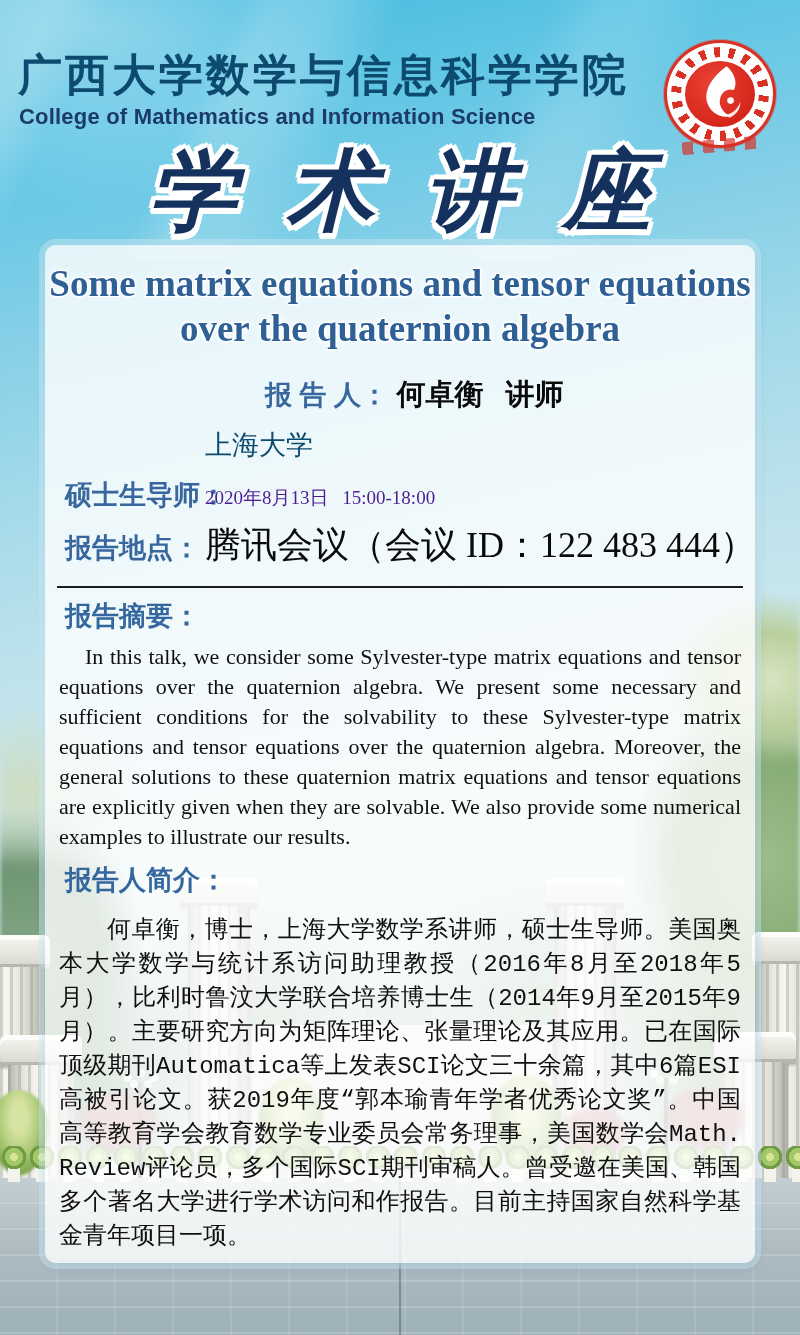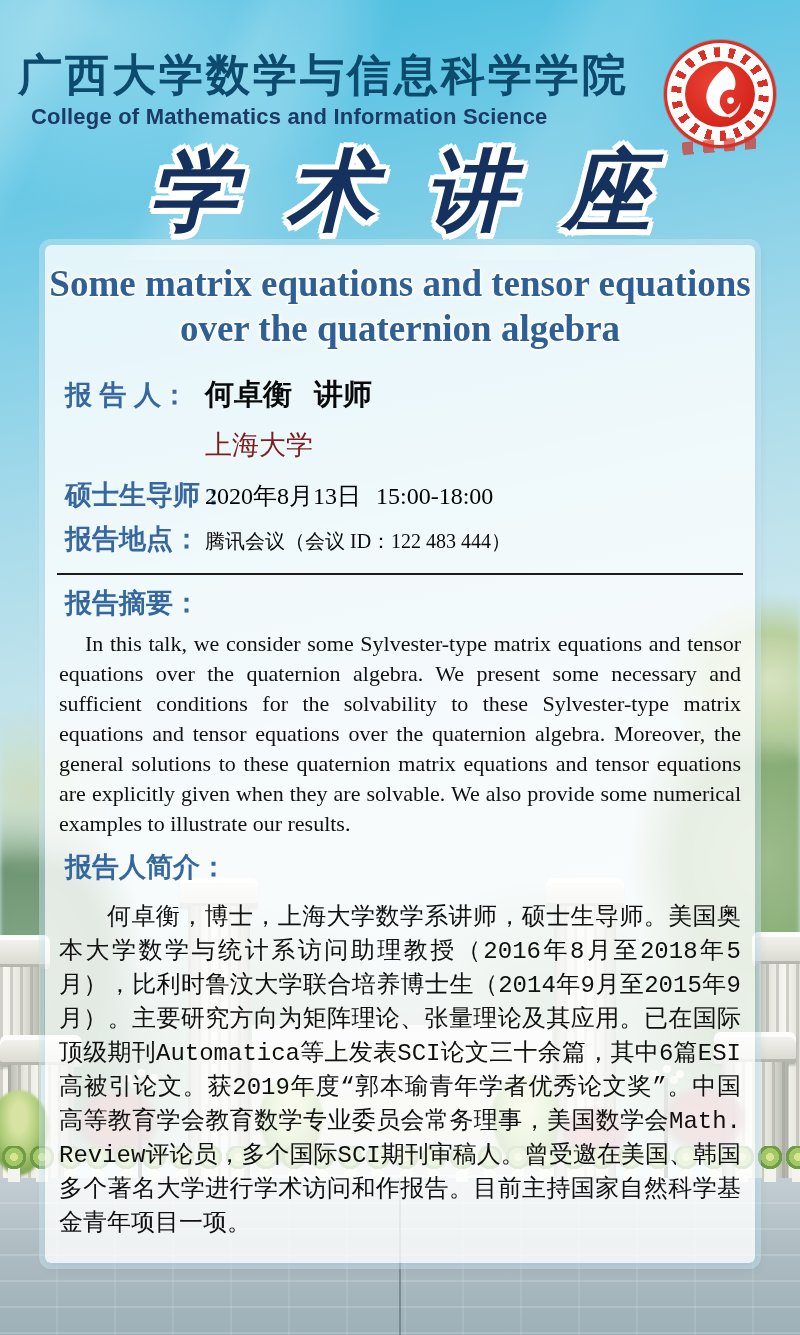--- a/index.html
+++ b/index.html
@@ -73,21 +73,21 @@
       linear-gradient(#c3ced3 0%, #aebcc2 45%, #9db0b8 100%);
   }
   .ground::before{content:""; position:absolute; left:399px; top:0; width:2px; height:100%; background:rgba(88,104,112,.55);}
   
   .college-cn{
     position:absolute; left:18px; top:46px; z-index:6;
     font-family:"Liberation Serif","DejaVu Serif",serif;
     font-size:44px; font-weight:900; letter-spacing:3px; color:#0c4a6e;
   }
   .college-en{
-    position:absolute; left:31px; top:104px; z-index:6;
+    position:absolute; left:19px; top:104px; z-index:6;
     font-size:22px; font-weight:800; letter-spacing:.2px; color:#1c3a66;
   }
   .banner-title{
     position:absolute; left:0; top:132px; width:100%; z-index:6; text-align:center;
     font-family:"Liberation Serif","DejaVu Serif",serif;
     font-size:88px; font-weight:900; font-style:italic; color:#15325e;
     letter-spacing:50px; padding-left:50px; box-sizing:border-box;
     text-shadow:
       -4px -4px 0 #fff, 4px -4px 0 #fff, -4px 4px 0 #fff, 4px 4px 0 #fff,
       -5px 0 0 #fff, 5px 0 0 #fff, 0 -5px 0 #fff, 0 5px 0 #fff,
@@ -99,42 +99,42 @@
   .seal-dashes{position:absolute; inset:7px; border-radius:50%;
     background:repeating-conic-gradient(#d93025 0deg 8deg, transparent 8deg 20deg); transform:rotate(-8deg);}
   .seal-white{position:absolute; inset:17px; border-radius:50%; background:#fff;}
   .seal-core{position:absolute; inset:21px; border-radius:50%; background:radial-gradient(circle at 40% 35%, #ea4335, #d6261b 70%); overflow:hidden;}
   .seal-core svg{position:absolute; inset:0; width:100%; height:100%;}
   .seal-script{position:absolute; left:18px; bottom:-4px; width:76px; height:13px; z-index:7; opacity:.75; transform:rotate(-5deg); border-radius:2px;
     background:repeating-linear-gradient(90deg, rgba(216,46,34,.9) 0 11px, transparent 11px 21px);}
   
   .card{
     position:absolute; left:45px; top:245px; width:710px; height:1018px; z-index:5;
-    background:rgba(255,255,255,.80); border-radius:6px; box-sizing:border-box;
+    background:rgba(255,255,255,.80); border-radius:11px; box-sizing:border-box;
     box-shadow:0 0 0 6px rgba(205,232,244,.45), 2px 4px 10px rgba(70,105,135,.25);
     padding:16px 0 0 0;
   }
   .card-title{
     margin:0; text-align:center;
     font-family:"Liberation Serif","DejaVu Serif",serif;
     font-size:37px; line-height:45px; font-weight:700; color:#2f6095;
     text-shadow:0 0 5px rgba(255,255,255,.95), 0 0 9px rgba(255,255,255,.85),
       1px 1px 0 #fff, -1px -1px 0 #fff, 1px -1px 0 #fff, -1px 1px 0 #fff;
   }
   .info{margin-top:24px; padding-left:20px;}
   .row{white-space:nowrap;}
   .lbl{display:inline-block; width:140px; font-size:27px; font-weight:700; color:#38679e; vertical-align:baseline;}
-  .speaker-row{margin-top:0;}
+  .speaker-row{margin-top:0;text-align:center;}
   .speaker-row .val{font-size:29px; font-weight:700; color:#0a0a0a; word-spacing:14px;}
   .affil-row{margin-top:12px; padding-left:140px;}
-  .affil-row .val{font-size:27px; color:#7f1d1d;}
+  .affil-row .val{font-size:27px; color:#0c4a6e;}
   .time-row{margin-top:14px;}
-  .time-row .val{font-family:"Liberation Serif","DejaVu Serif",serif; font-size:24px; color:#000000; word-spacing:9px;}
+  .time-row .val{font-family:"Liberation Serif","DejaVu Serif",serif; font-size:19px; color:#4c1d95; word-spacing:9px;}
   .venue-row{margin-top:8px;}
-  .venue-row .val{font-family:"Liberation Serif","DejaVu Serif",serif; font-size:20px; color:#0a0a0a;}
+  .venue-row .val{font-family:"Liberation Serif","DejaVu Serif",serif; font-size:36px; color:#0a0a0a;}
   .divider{margin:16px 12px 10px 12px; border:none; border-top:2px solid #1c1c1c;}
   .section-heading{margin:0; padding-left:20px; font-size:27px; font-weight:700; color:#34679e;}
   .abstract-body{
     margin:8px 0 0 0; padding:0 14px 0 14px;
     font-family:"Liberation Serif","DejaVu Serif",serif;
     font-size:22px; line-height:30px; color:#101010; text-align:justify; text-indent:26px;
   }
   .bio-heading{margin-top:10px;}
   .bio-body{
     margin:16px 0 0 0; padding:0 14px 0 14px;

